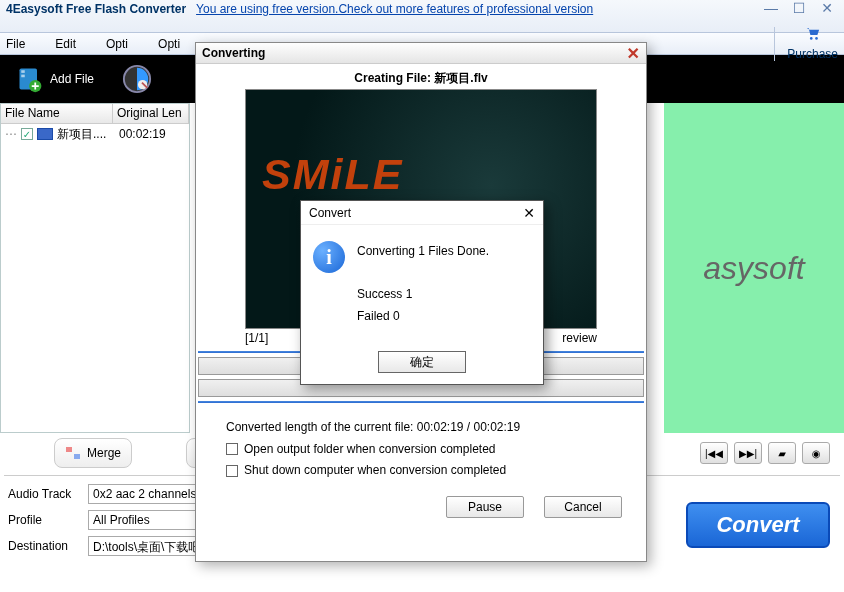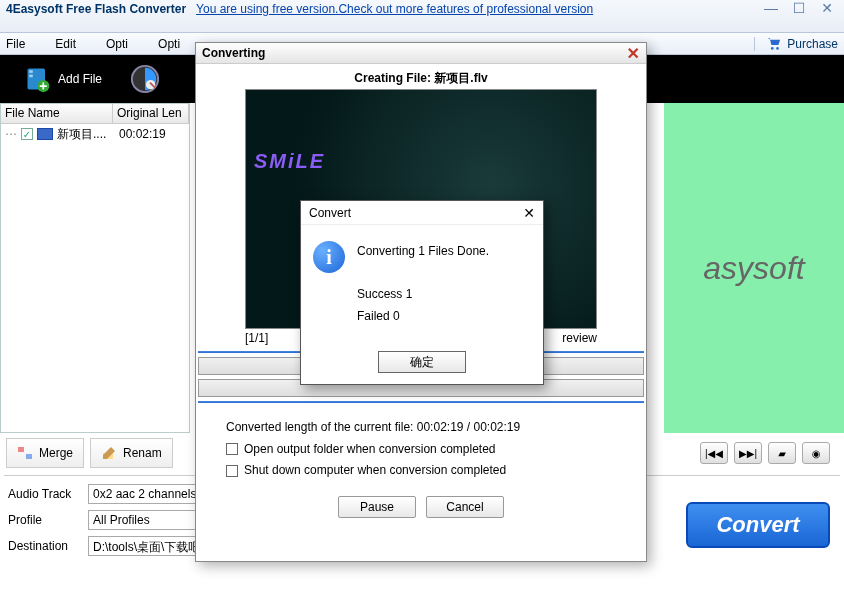--- a/index.html
+++ b/index.html
@@ -5,40 +5,40 @@
 * { box-sizing: border-box; margin: 0; padding: 0; font-family: "Microsoft YaHei", Tahoma, sans-serif; font-size: 12px; }
 body { background: #fff; width: 844px; height: 592px; overflow: hidden; position: relative; }
 
 .titlebar { height: 22px; background: linear-gradient(#f5f8fc,#e8eef7); display: flex; align-items: flex-end; padding: 16px 6px; border-bottom: 1px solid #b8c6dc; }
 .titlebar .title { font-weight: bold; color: #003366; margin-right: 10px; }
 .titlebar .promo { color: #0645ad; text-decoration: underline; cursor: pointer; }
 .titlebar .wc { margin-left: auto; display: flex; gap: 6px; }
 .titlebar .wc span { width: 22px; text-align: center; color: #5a7aa8; font-size: 14px; }
 
 .menubar { height: 22px; background: linear-gradient(#fafcff,#e8eef7); display: flex; align-items: center; padding: 0 6px; border-bottom: 1px solid #b8c6dc; gap: 30px; }
-.menubar .purchase { margin-left: auto; display: flex; align-items: center; gap: 6px; color: #003366; border-left: 1px solid #b8c6dc; padding-left: 12px; }
+.menubar .purchase { margin-left: auto; display: flex; align-items: center; gap: 6px; color: #003366; border-left: 1px solid #b8c6dc; padding-left: 12px; flex-direction: column; }
 .menubar .purchase svg { width: 14px; height: 14px; }
 
-.toolbar { height: 48px; background: #000; display: flex; align-items: center; padding: 0 16px; gap: 20px; }
+.toolbar { height: 48px; background: #000; display: flex; align-items: center; padding: 0 8px; gap: 20px; }
 .tbtn { display: flex; align-items: center; gap: 6px; color: #fff; font-size: 13px; padding: 4px 8px; }
 .tbtn svg { width: 28px; height: 28px; }
 
 .body-row { display: flex; height: 330px; }
 .file-panel { width: 190px; border: 1px solid #bcc; }
 .file-header { display: flex; background: linear-gradient(#fefefe,#e8e8e8); border-bottom: 1px solid #ccc; height: 20px; }
 .file-header span { border-right: 1px solid #ccc; padding: 2px 4px; }
 .file-row { display: flex; align-items: center; height: 20px; padding: 0 4px; gap: 4px; }
 .file-row .cb { width: 12px; height: 12px; border: 1px solid #7a9; background: #fff; display: inline-flex; align-items: center; justify-content: center; color: #2a7; font-size: 10px; }
 .film-thumb { width: 16px; height: 12px; background: #3a68c8; border: 1px solid #1a4aa8; }
 
 .preview-panel { flex: 1; background: #86efac; display: flex; align-items: center; justify-content: center; position: relative; margin-left: 4px; }
 .preview-text { color: #666; font-size: 32px; font-style: italic; }
 
 .mid-buttons { display: flex; gap: 6px; padding: 6px; height: 40px; align-items: center; }
-.btn2 { display: flex; align-items: center; gap: 6px; padding: 6px 10px; border: 1px solid #ccc; background: linear-gradient(#fff,#eee); border-radius: 0; }
+.btn2 { display: flex; align-items: center; gap: 6px; padding: 6px 10px; border: 1px solid #ccc; background: linear-gradient(#fff,#eee); border-radius: 8px; margin-left: 48px; }
 .btn2 svg { width: 16px; height: 16px; }
 .right-controls { margin-left: auto; display: flex; gap: 6px; padding-right: 8px; }
 .ctrl { width: 28px; height: 22px; border: 1px solid #aaa; background: linear-gradient(#fff,#e0e0e0); border-radius: 3px; display: inline-flex; align-items: center; justify-content: center; font-size: 10px; }
 
 .divider { height: 1px; background: #ccc; margin: 2px 4px; }
 
 .settings { padding: 6px 8px; }
 .srow { display: flex; align-items: center; margin-bottom: 6px; gap: 8px; }
 .srow label { width: 72px; }
 .srow .combo { flex: 0 0 340px; height: 20px; border: 1px solid #aaa; background: #fff; padding: 2px 4px; position: relative; }
@@ -50,28 +50,28 @@
 
 .dlg-converting { position: absolute; left: 195px; top: 42px; width: 452px; height: 520px; background: #fff; border: 1px solid #888; box-shadow: 4px 4px 12px rgba(0,0,0,0.3); }
 .dlg-converting .dtbar { height: 21px; background: linear-gradient(#fefefe,#e5e5e5); display: flex; align-items: center; padding: 0 6px; border-bottom: 1px solid #ccc; }
 .dlg-converting .dtbar .t { font-weight: bold; }
 .dlg-converting .dtbar .x { margin-left: auto; color: #c0392b; font-size: 16px; font-weight: bold; }
 .dlg-body { padding: 4px 2px; text-align: center; }
 .creating { font-size: 13px; margin: 2px; }
 .creating b { font-weight: bold; }
 .vidframe { width: 352px; height: 240px; margin: 2px auto; background: #000; border: 1px solid #888; display: flex; align-items: center; justify-content: center; position: relative; overflow: hidden; }
 .vidframe .scene { position: absolute; inset: 0; background: radial-gradient(circle at 70% 40%, #1a3a3a, #031818 70%); }
-.vidframe .smile { position: absolute; left: 8px; top: 60px; color: #8b5cf6; font-size: 20px; font-weight: bold; font-style: italic; letter-spacing: 2px; }
+.vidframe .smile { position: absolute; left: 16px; top: 60px; color: #c2410c; font-size: 43px; font-weight: bold; font-style: italic; letter-spacing: 2px; }
 .frame-label { display: flex; justify-content: space-between; width: 352px; margin: 2px auto 6px; }
 .sep { height: 2px; background: linear-gradient(#4a8ae0,#2a6ad0); margin: 4px 0; }
 .prog { height: 18px; border: 1px solid #999; background: linear-gradient(#f0f0f0,#dedede); margin-bottom: 4px; }
 .stats { text-align: left; margin: 14px 28px 4px; line-height: 1.8; }
 .chk { display: flex; align-items: center; gap: 6px; }
 .chk .box { width: 12px; height: 12px; border: 1px solid #666; }
-.dbtns { display: flex; gap: 10px; justify-content: center; margin: 6px 24px; }
+.dbtns { display: flex; gap: 20px; justify-content: flex-end; margin: 6px 24px; }
 .dbtn { width: 78px; height: 22px; border: 1px solid #999; background: linear-gradient(#fff,#e8e8e8); border-radius: 2px; display: inline-flex; align-items: center; justify-content: center; }
 
 
 .dlg-alert { position: absolute; left: 300px; top: 200px; width: 244px; height: 185px; background: #fff; border: 1px solid #555; box-shadow: 4px 4px 12px rgba(0,0,0,0.4); }
 .dlg-alert .atbar { height: 24px; display: flex; align-items: center; padding: 0 8px; border-bottom: 1px solid #eee; }
 .dlg-alert .atbar .x { margin-left: auto; font-size: 14px; }
 .dlg-alert .abody { padding: 16px 12px; display: flex; gap: 12px; }
 .info-icon { width: 32px; height: 32px; border-radius: 50%; background: radial-gradient(circle at 30% 30%, #6ab0ff, #1a66d6); color: #fff; display: flex; align-items: center; justify-content: center; font-size: 20px; font-weight: bold; font-family: serif; }
 .amsg { line-height: 1.8; }
 .dlg-alert .ok { width: 88px; height: 22px; border: 1px solid #666; background: linear-gradient(#fff,#e8e8e8); margin: 8px auto 0; display: block; }

